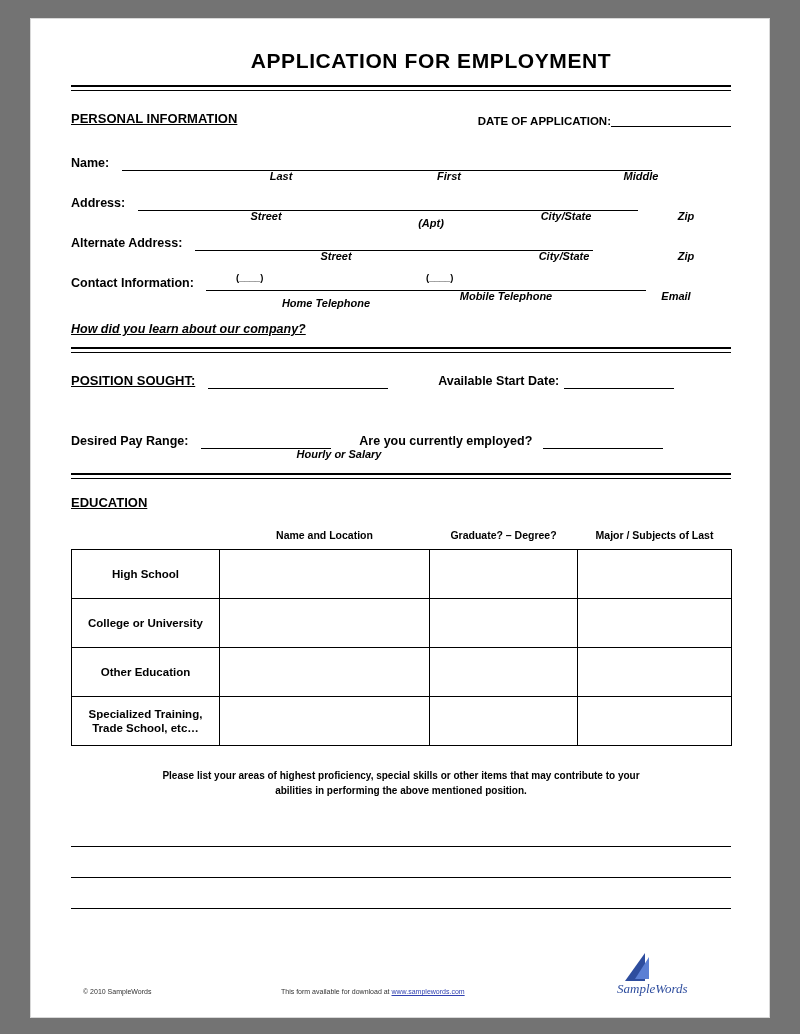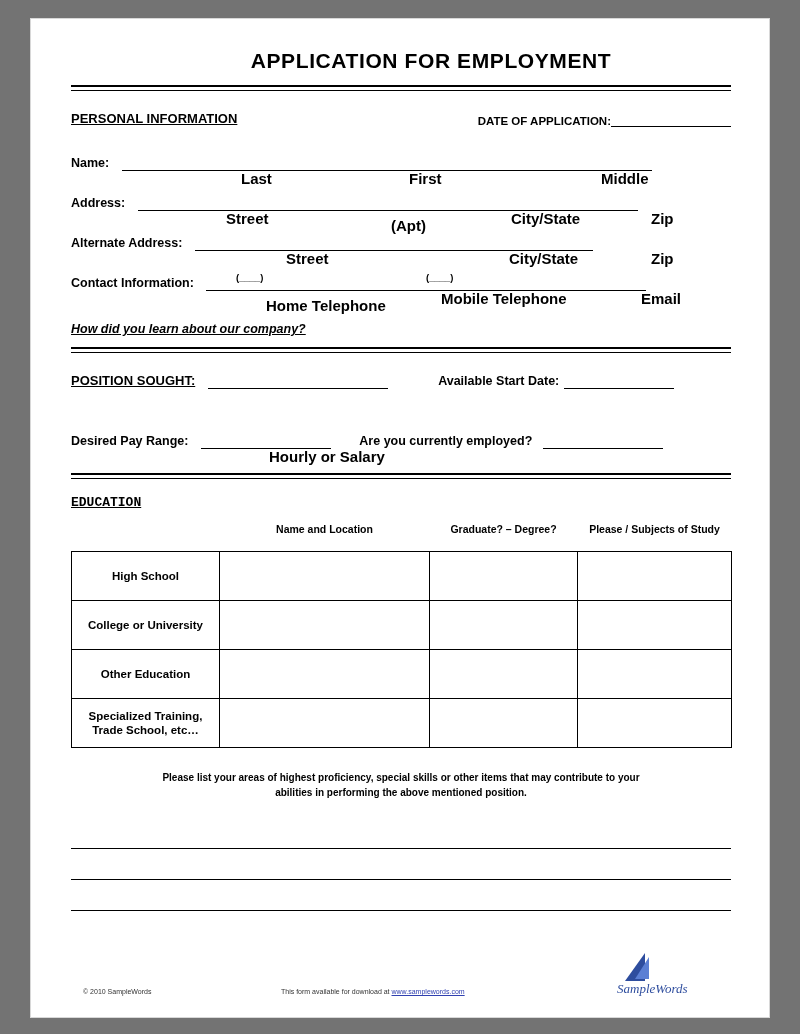--- a/index.html
+++ b/index.html
@@ -76,24 +76,25 @@
 
   
   .fill {
     display: inline-block;
     border-bottom: 1px solid #000;
     height: 14px;
     vertical-align: bottom;
   }
 
   .caption {
-    font-size: 15px;
-    font-weight: bold;
-    position: absolute;
-    text-align: left;
+    font-size: 11px;
+    font-weight: bold;
+    position: absolute;
+    text-align: center;
+    font-style: italic;
   }
 
   
   .hdr-row {
     position: relative;
     height: 26px;
   }
   .date-app {
     position: absolute;
     right: 0;
@@ -106,21 +107,21 @@
   
   table.edu {
     border-collapse: collapse;
     width: 660px;
     table-layout: fixed;
   }
   table.edu th {
     font-size: 10.5px;
     font-weight: bold;
     border: none;
-    padding: 0 0 16px 0;
+    padding: 0 0 8px 0;
     text-align: center;
   }
   table.edu td {
     border: 1px solid #000;
     height: 46px;
     font-size: 11.5px;
     font-weight: bold;
     text-align: center;
     vertical-align: middle;
   }
@@ -265,31 +266,31 @@
       <div class="row" style="height:40px; margin-top:26px;">
         <span class="lbl">Desired Pay Range:</span>
         <span class="fill" style="width:130px; margin-left:8px;"></span>
         <span class="lbl" style="margin-left:24px;">Are you currently employed?</span>
         <span class="fill" style="width:120px; margin-left:6px;"></span>
         <span class="caption" style="left:198px; top:17px; width:140px;">Hourly or Salary</span>
       </div>
 
       <div class="rule-double tight"></div>
 
-      <div style="margin-top:10px; margin-bottom:12px;font-family:Liberation Mono, monospace;">
+      <div style="margin-top:10px; margin-bottom:18px;">
         <span class="sec-head">EDUCATION</span>
       </div>
 
       <table class="edu">
         <thead>
           <tr>
             <th style="width:148px;"></th>
             <th class="col-b">Name and Location</th>
             <th class="col-c">Graduate? – Degree?</th>
-            <th class="col-d">Please / Subjects of Study</th>
+            <th class="col-d">Major / Subjects of Last</th>
           </tr>
         </thead>
         <tbody>
           <tr>
             <td class="rowlbl">High School</td>
             <td></td>
             <td></td>
             <td></td>
           </tr>
           <tr>

